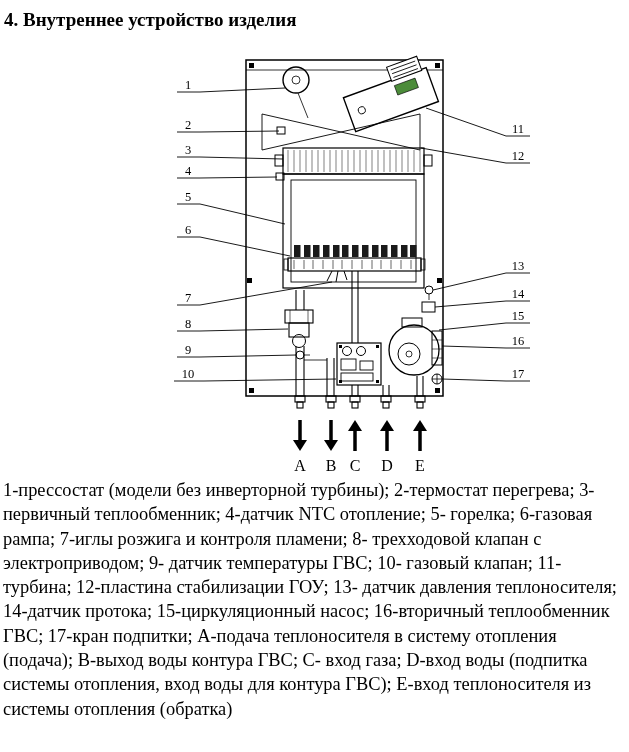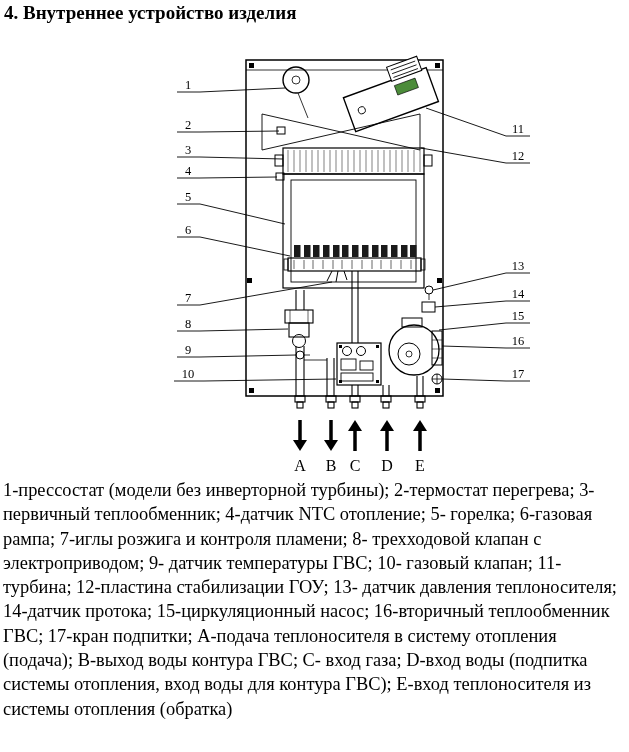--- a/index.html
+++ b/index.html
@@ -4,21 +4,21 @@
 <style>
   * { margin: 0; padding: 0; box-sizing: border-box; }
   html, body { background: #ffffff; }
   body {
     width: 629px; height: 752px;
     font-family: "Liberation Serif", serif;
     color: #000;
   }
   .page { position: relative; width: 629px; height: 752px; background: #fff; overflow: hidden; }
   .title {
-    position: absolute; left: 4px; top: 2px;
+    position: absolute; left: 4px; top: 9px;
     font-size: 19px; font-weight: bold; white-space: nowrap;
   }
   .diagram { position: absolute; left: 0; top: 28px; }
   .legend {
     position: absolute; left: 3px; top: 478px; width: 624px;
     font-size: 18.4px; line-height: 24.3px; text-align: left;
   }
   svg text { font-family: "Liberation Serif", serif; fill: #000; }
   .callout-num { font-size: 12.5px; }
   .conn-label { font-size: 16px; }

